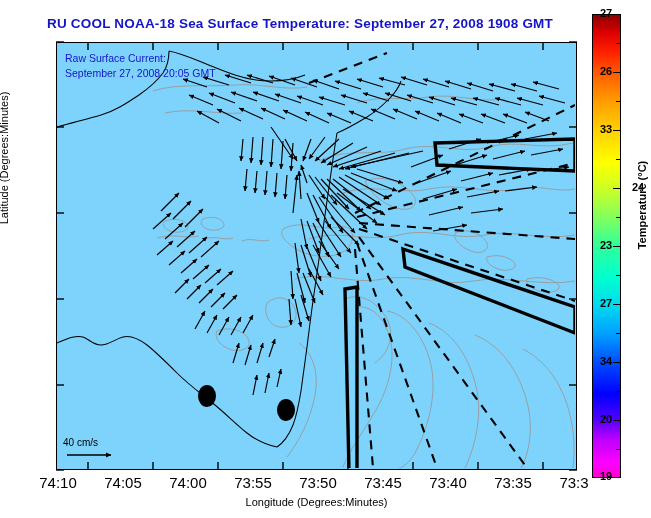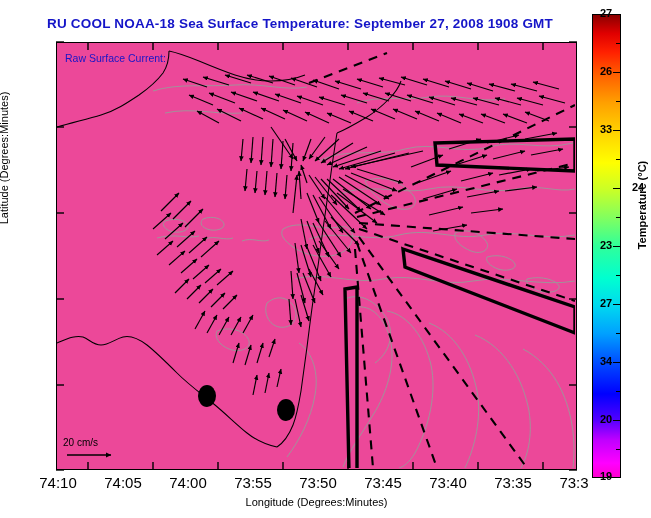--- a/index.html
+++ b/index.html
@@ -8,21 +8,21 @@
 
   #stage{position:absolute;left:0;top:0;width:651px;height:465px;}
 
   
   .title{position:absolute;left:0;top:16px;width:600px;text-align:center;
          color:#1515c8;font-size:13.5px;font-weight:bold;letter-spacing:.2px;
          white-space:nowrap;}
 
   
   .plot-frame{position:absolute;left:56px;top:42px;width:521px;height:428px;
-              border:1.5px solid #000;background:#ec4899;box-sizing:border-box;padding-left:38px;}
+              border:1.5px solid #000;background:#7dd3fc;box-sizing:border-box;padding-left:38px;}
   .plot-clip{position:absolute;left:0;top:0;width:100%;height:100%;overflow:hidden;}
 
   
   .annot{position:absolute;color:#1515c8;font-size:10.5px;white-space:nowrap;}
   .annot.l1{left:8px;top:9px;}
   .annot.l2{left:8px;top:24px;}
 
   
   .ylab{position:absolute;left:-2px;top:150px;width:200px;
         transform:rotate(-90deg);transform-origin:left top;
@@ -345,24 +345,25 @@
             <path d="M208,350 L212,330"></path>
           <path d="M220,344 L224,326"></path>
         </g>
 
         <g stroke="#000" stroke-width="1.3" fill="none" marker-end="url(#ah)">
           <path d="M10,412 L54,412"></path>
         </g>
       </svg>
 
       <div class="annot l1">Raw Surface Current:</div>
+      <div class="annot l2">September 27, 2008 20:05 GMT</div>
     </div>
   </div>
 
-  <div class="scalebar-text">20 cm/s</div>
+  <div class="scalebar-text">40 cm/s</div>
 
   <svg class="overlay" width="651" height="518" style="pointer-events:none;">
     <g stroke="#000" stroke-width="1.4">
 
       <line x1="56" y1="42" x2="64" y2="42"></line>
       <line x1="56" y1="127" x2="64" y2="127"></line>
       <line x1="56" y1="213" x2="64" y2="213"></line>
       <line x1="56" y1="299" x2="64" y2="299"></line>
       <line x1="56" y1="385" x2="64" y2="385"></line>
       <line x1="56" y1="470" x2="64" y2="470"></line>

